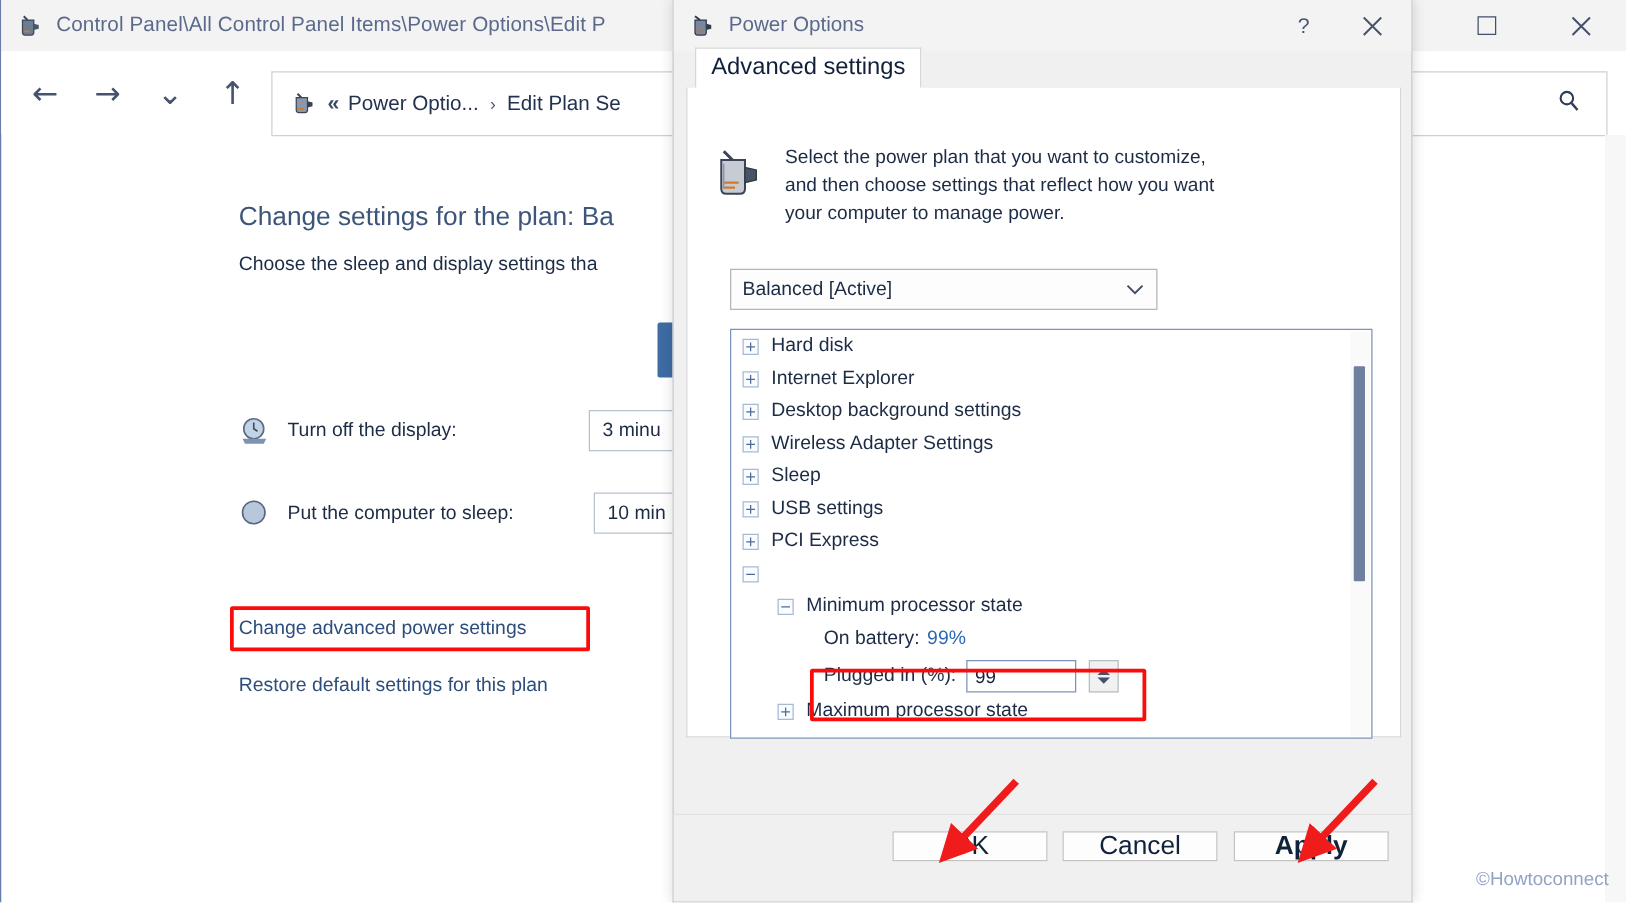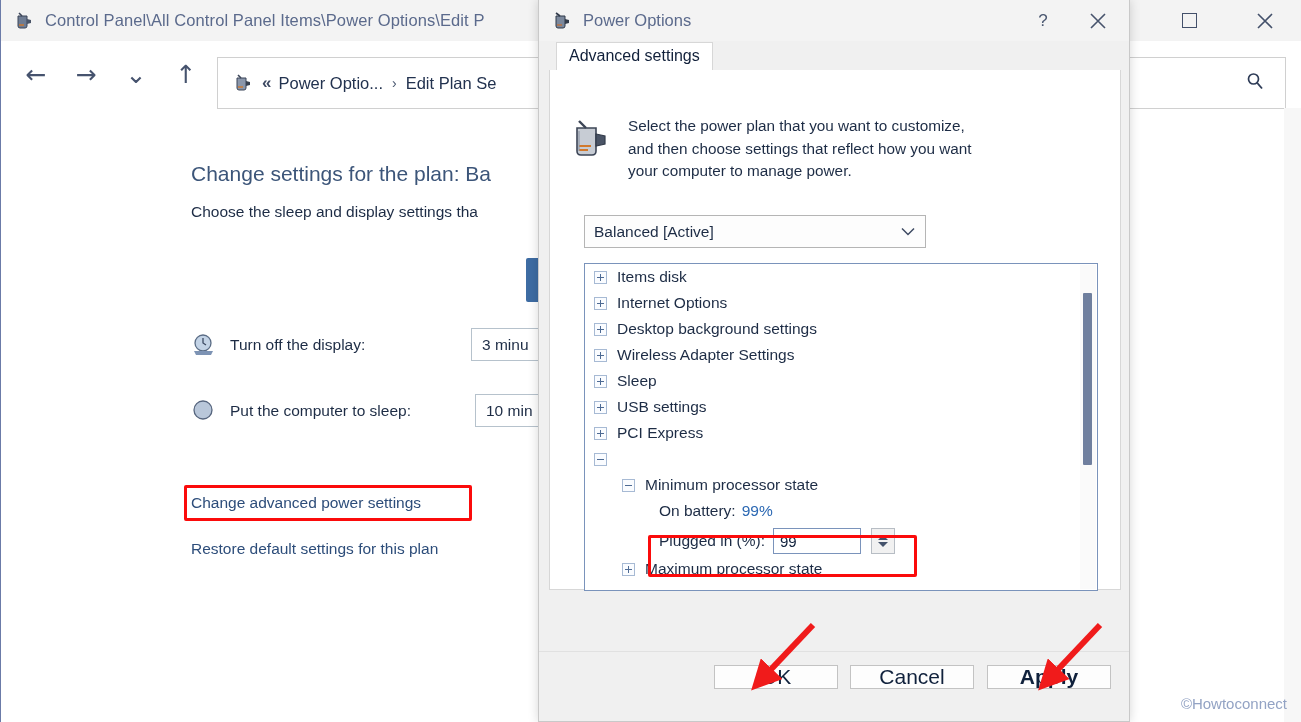--- a/index.html
+++ b/index.html
@@ -176,21 +176,21 @@
     position: absolute; left: 10px; top: 43px;
     width: 572px; height: 28px;
     border-bottom: 1px solid #d7d7d7;
     display: flex; align-items: flex-end;
   }
   .tab {
     background: #ffffff;
     border: 1px solid #d7d7d7;
     border-bottom: 1px solid #ffffff;
     padding: 4px 12px 5px 12px;
-    font-size: 16px;
+    font-size: 19px;
     color: #11203a;
     position: relative; top: 1px;
     margin-left: 7px;
   }
 
   .dlg-panel {
     position: absolute; left: 10px; top: 70px;
     width: 572px; height: 520px;
     background: #ffffff;
     border: 1px solid #d7d7d7;
@@ -486,25 +486,25 @@
               <path d="M1 2 L7 8 L13 2" stroke="#3e4a63" stroke-width="1.5" fill="none"></path>
             </svg>
         </span>
       </div>
 
       <div class="tree-box">
         <div class="tree-inner">
 
           <div class="tree-row lvl0">
             <span class="expander plus"></span>
-            <span>Items disk</span>
-          </div>
-          <div class="tree-row lvl0">
-            <span class="expander plus"></span>
-            <span>Internet Options</span>
+            <span>Hard disk</span>
+          </div>
+          <div class="tree-row lvl0">
+            <span class="expander plus"></span>
+            <span>Internet Explorer</span>
           </div>
           <div class="tree-row lvl0">
             <span class="expander plus"></span>
             <span>Desktop background settings</span>
           </div>
           <div class="tree-row lvl0">
             <span class="expander plus"></span>
             <span>Wireless Adapter Settings</span>
           </div>
           <div class="tree-row lvl0">

